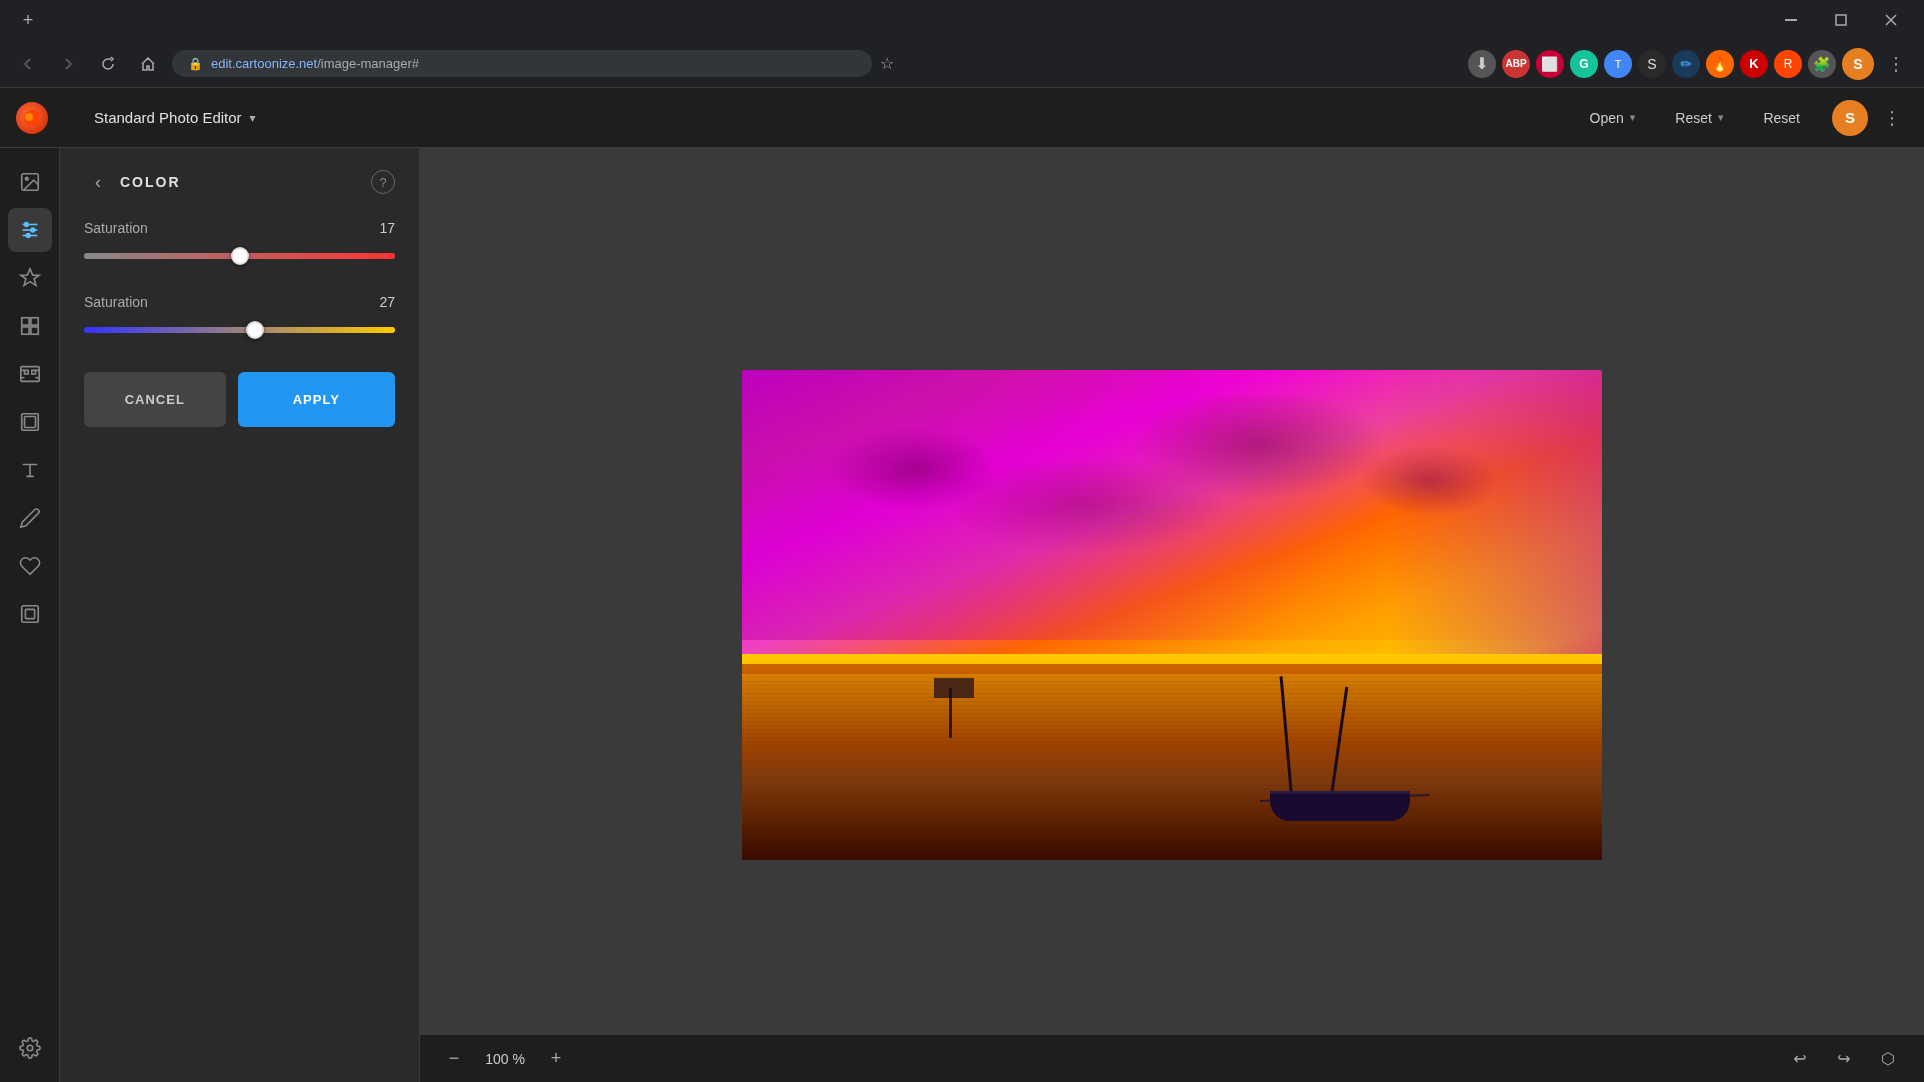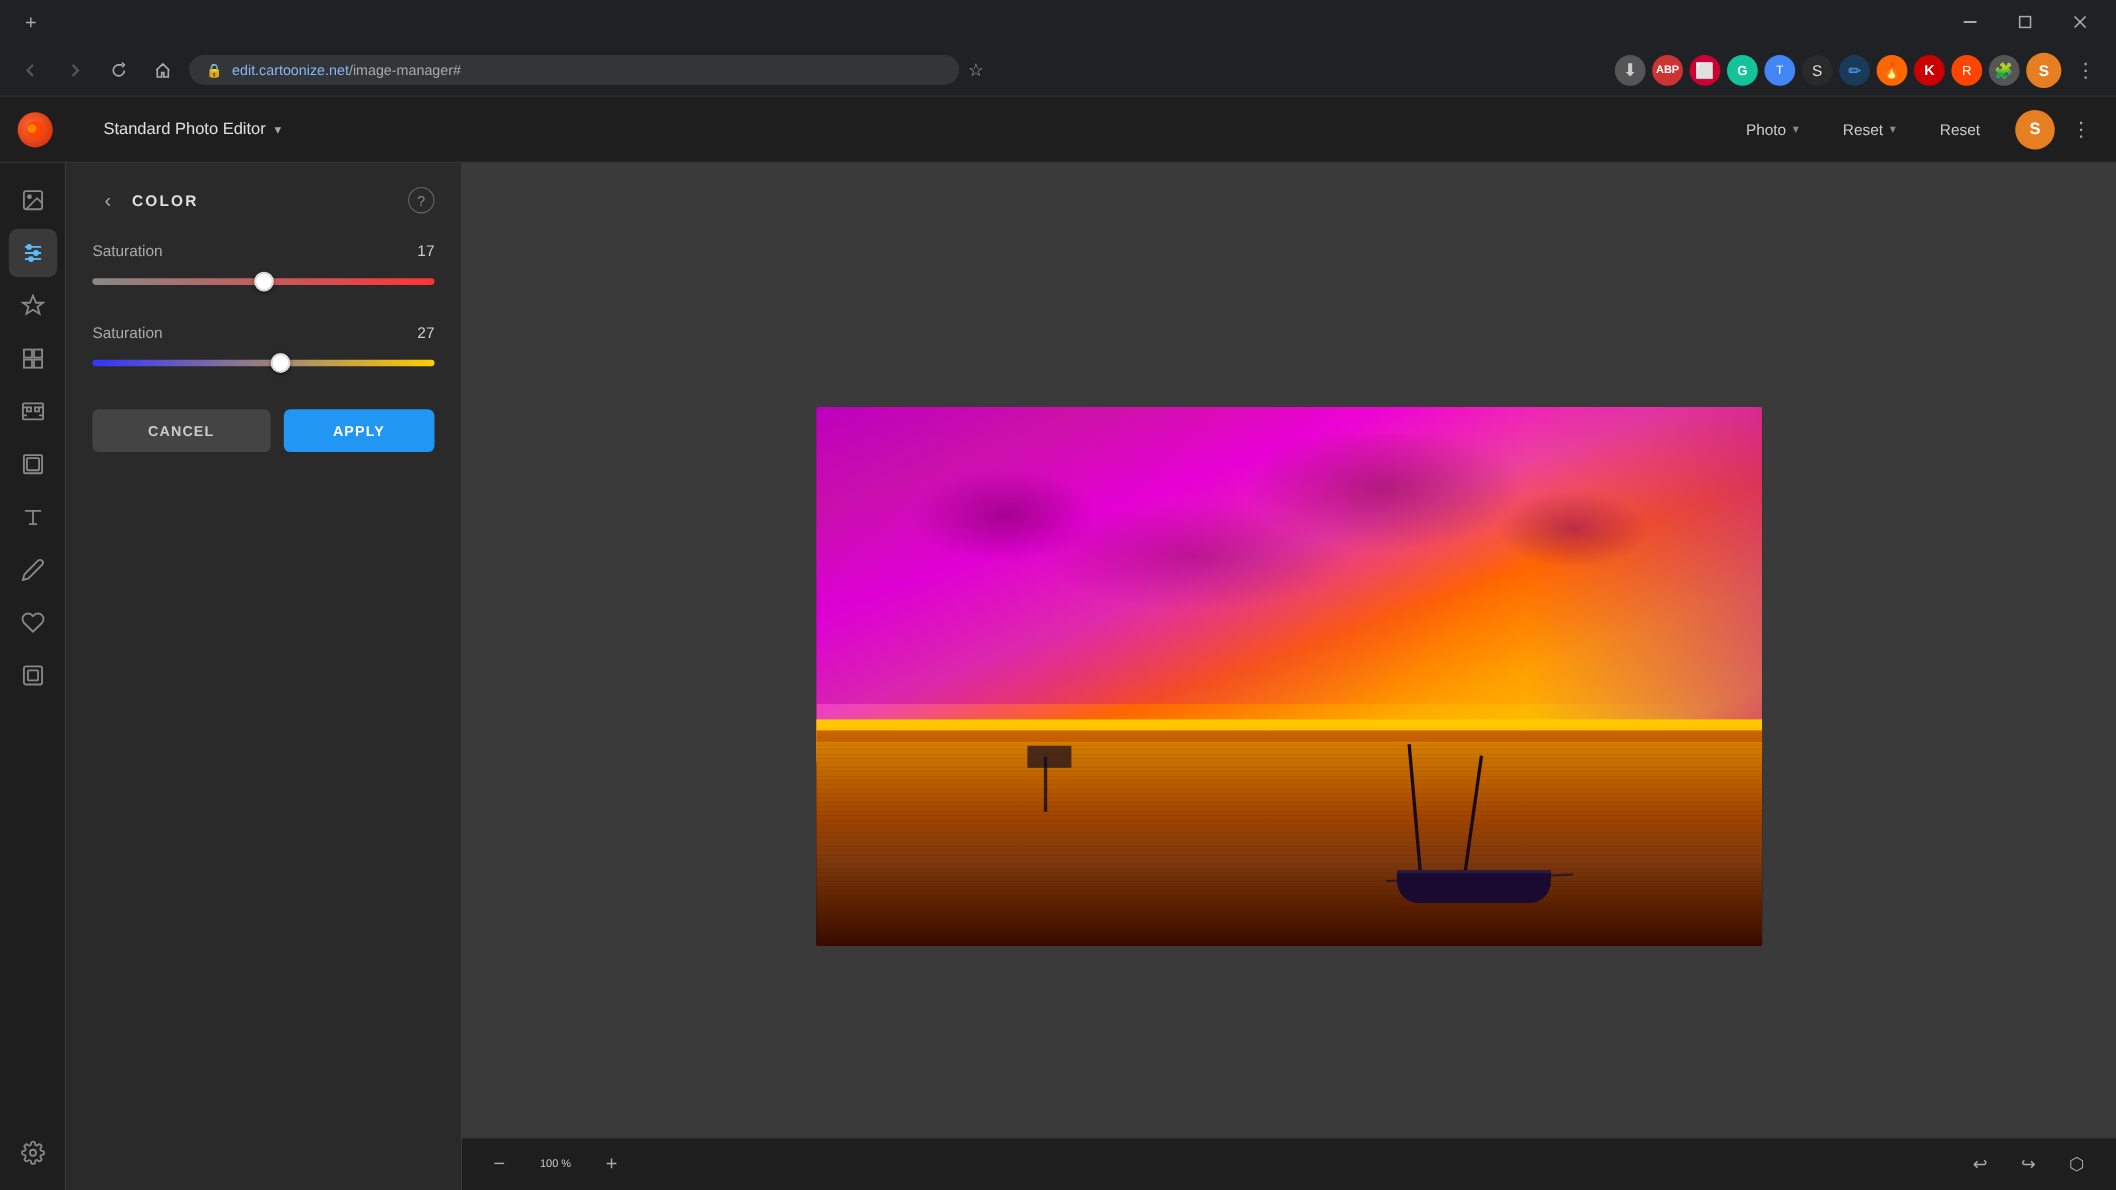--- a/index.html
+++ b/index.html
@@ -316,21 +316,21 @@
       border: none;
       border-radius: 6px;
       font-size: 13px;
       font-weight: 600;
       letter-spacing: 1px;
       cursor: pointer;
       text-transform: uppercase;
     }
     .btn-apply {
       flex: 1;
-      padding: 0;
+      padding: 20px;
       background: #2196f3;
       color: white;
       border: none;
       border-radius: 6px;
       font-size: 13px;
       font-weight: 600;
       letter-spacing: 1px;
       cursor: pointer;
       text-transform: uppercase;
     }
@@ -514,21 +514,21 @@
     }
     .zoom-btn {
       width: 28px; height: 28px;
       display: flex; align-items: center; justify-content: center;
       cursor: pointer;
       color: #aaa;
       font-size: 18px;
       border-radius: 4px;
     }
     .zoom-level {
-      font-size: 10px;
+      font-size: 14px;
       color: #ccc;
       min-width: 50px;
       text-align: center;
     }
     .bottom-right-actions {
       margin-left: auto;
       display: flex;
       gap: 12px;
       align-items: center;
     }
@@ -625,21 +625,21 @@
           <circle cx="10" cy="10" r="8" fill="#ff4400"></circle>
           <circle cx="7" cy="9" r="4" fill="#ff8800"></circle>
         </svg>
     </div>
     <div class="editor-selector" style="margin-left:12px;">
       <span>Standard Photo Editor</span>
       <span class="chevron">▾</span>
     </div>
     <div class="header-actions">
       <div class="header-btn">
-        <span>Photo</span>
+        <span>Open</span>
         <span class="chevron">▾</span>
       </div>
       <div class="header-btn">
         <span>Reset</span>
         <span class="chevron">▾</span>
       </div>
       <div class="header-btn">
         <span>Reset</span>
       </div>
       <div class="header-profile">S</div>

